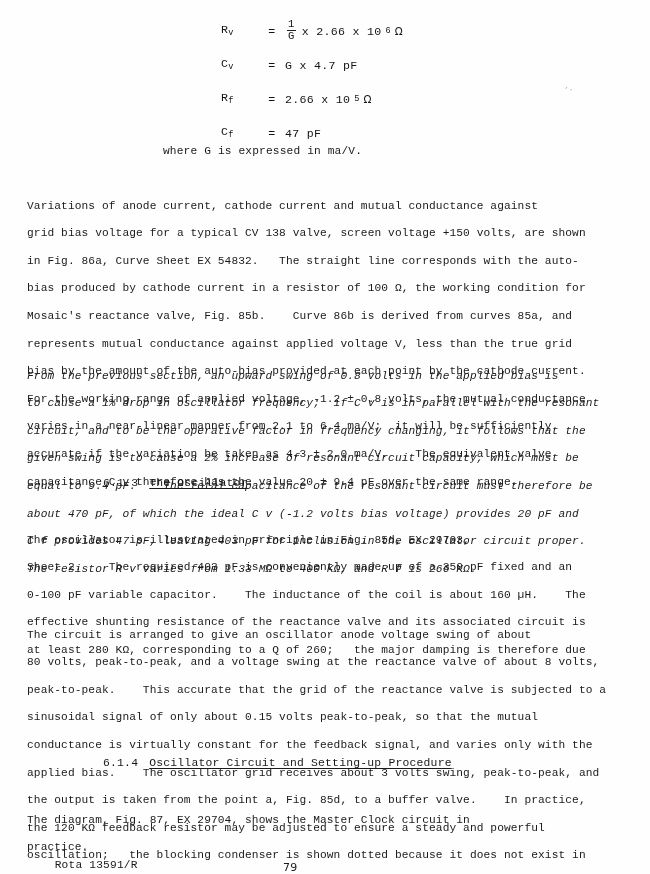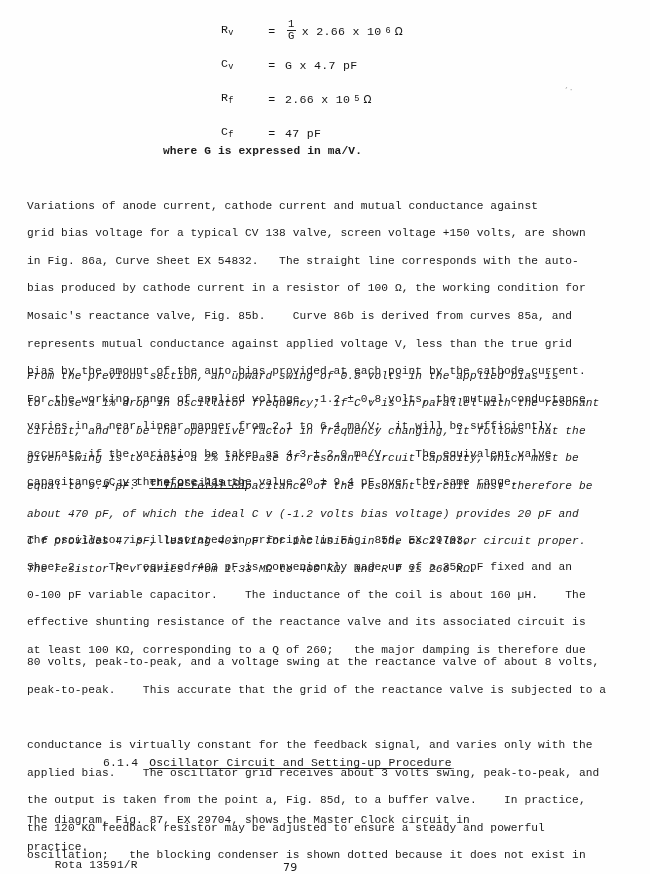--- a/index.html
+++ b/index.html
@@ -94,21 +94,20 @@
   }
   .ohm { font-family: "DejaVu Sans", sans-serif; font-size: 10.4px; }
 
   
   .where-line {
     position: absolute;
     left: 163px;
     top: 145px;
     font-size: 11.2px;
     letter-spacing: 0.15px;
-    font-weight: bold;
   }
 
   
   .para {
     position: absolute;
     left: 27px;
     width: 600px;
     text-align: left;
   }
   .para .indent { display: inline-block; width: 36px; }
@@ -238,29 +237,29 @@
 
   <div class="heading tw" style="top:477px;">
     <span class="num">6.1.3</span><span class="ttl">The Oscillator</span>
   </div>
 
   <div class="para tw" style="top:506px;">
     <span class="indent" style="width:133px;"></span><br><span>The oscillator is illustrated in principle in Fig. 85d, EX 29703,</span>
 <br><span>Sheet 2.    The required 403 pF is conveniently made up of a 350 pF fixed and an</span>
 <br><span>0-100 pF variable capacitor.    The inductance of the coil is about 160 µH.    The</span>
 <br><span>effective shunting resistance of the reactance valve and its associated circuit is</span>
-<br><span>at least 100 KΩ, corresponding to a Q of 260;   the major damping is therefore due</span>
+<br><span>at least 280 KΩ, corresponding to a Q of 260;   the major damping is therefore due</span>
 <br>
   </div>
 
   <div class="para tw" style="top:601px;">
-    <span class="indent"></span><br>
+    <span class="indent"></span><br><span>The circuit is arranged to give an oscillator anode voltage swing of about</span>
 <br><span>80 volts, peak-to-peak, and a voltage swing at the reactance valve of about 8 volts,</span>
 <br><span>peak-to-peak.    This accurate that the grid of the reactance valve is subjected to a</span>
-<br>
+<br><span>sinusoidal signal of only about 0.15 volts peak-to-peak, so that the mutual</span>
 <br><span>conductance is virtually constant for the feedback signal, and varies only with the</span>
 <br><span>applied bias.    The oscillator grid receives about 3 volts swing, peak-to-peak, and</span>
 <br><span>the output is taken from the point a, Fig. 85d, to a buffer valve.    In practice,</span>
 <br><span>the 120 KΩ feedback resistor may be adjusted to ensure a steady and powerful</span>
 <br><span>oscillation;   the blocking condenser is shown dotted because it does not exist in</span>
 <br>
   </div>
 
   <div class="heading tw" style="top:757px;">
     <span class="num">6.1.4</span><span class="ttl">Oscillator Circuit and Setting-up Procedure</span>

